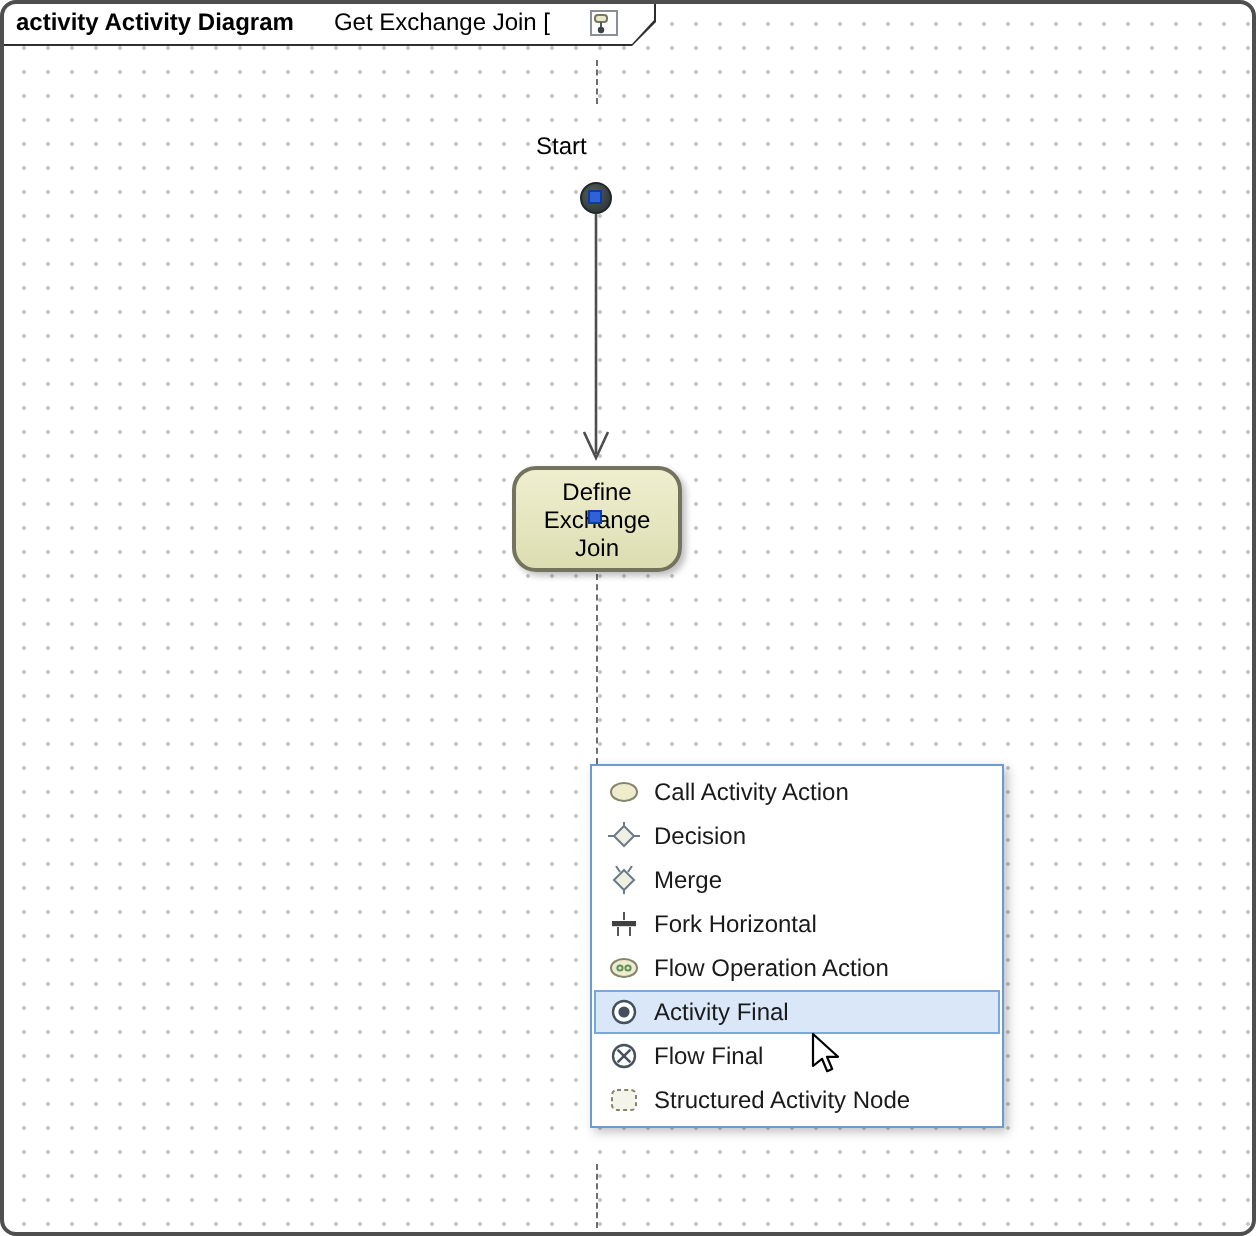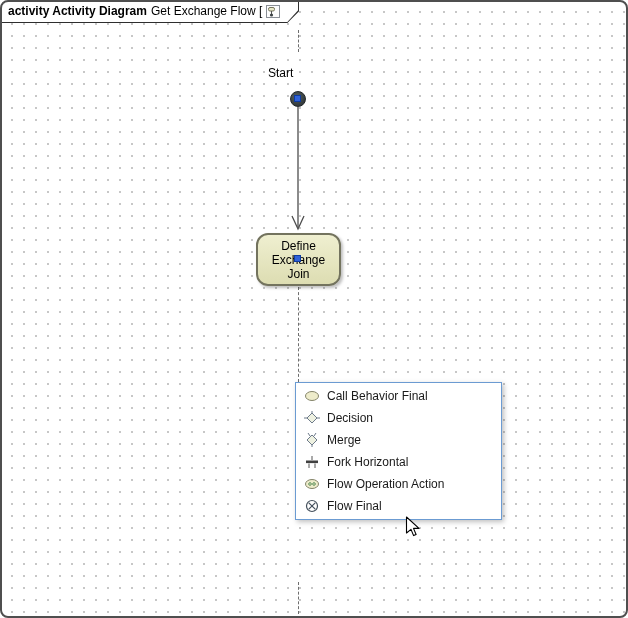--- a/index.html
+++ b/index.html
@@ -14,21 +14,21 @@
   
   .frame-header {
     position:absolute; top:0; left:0; height:21px;
     background:#2e2e2e;
     clip-path: polygon(0 0, 100% 0, 100% 9px, calc(100% - 12px) 100%, 0 100%);
     padding:0 1px 1px 0;
   }
   .frame-header-inner {
     height:20px; background:#ffffff;
     clip-path: polygon(0 0, 100% 0, 100% 8px, calc(100% - 11px) 100%, 0 100%);
-    display:flex; align-items:center; gap:4px; padding:0 18px 2px 6px;
+    display:flex; align-items:center; gap:20px; padding:0 18px 2px 6px;
     font-size:12px; color:#000; white-space:nowrap;
   }
   .hdr-kind { font-weight:bold; }
   .hdr-icon { display:inline-flex; }
   
   .start-label { position:absolute; left:266px; top:64px; width:60px; text-align:left; font-size:12px; color:#000; }
   .initial-node { position:absolute; left:288px; top:89px; width:16px; height:16px; border-radius:50%;
     background:radial-gradient(circle at 40% 35%, #55605f, #343b3c 70%); border:1px solid #20262a; }
   .handle { position:absolute; width:7px; height:7px; background:#2f62d8; border:1px solid #0e3ba0; }
   .handle-initial { left:292px; top:93px; }
@@ -66,21 +66,21 @@
 
 <div class="frame">
 
   <div class="dash dash-top"></div>
   <div class="dash dash-mid"></div>
   <div class="dash dash-bottom"></div>
 
   <div class="frame-header">
     <div class="frame-header-inner">
       <span class="hdr-kind">activity Activity Diagram</span>
-      <span class="hdr-name">Get Exchange Flow [</span>
+      <span class="hdr-name">Get Exchange Join [</span>
       <span class="hdr-icon">
         <svg width="14" height="13" viewBox="0 0 14 13">
           <rect x="0.5" y="0.5" width="13" height="12" fill="#fdfdfd" stroke="#8a8f96"></rect>
           <rect x="2.5" y="2.5" width="6" height="3.5" rx="1.5" fill="#e9e9c9" stroke="#77775f"></rect>
           <line x1="5.5" y1="6" x2="5.5" y2="9.5" stroke="#555"></line>
           <circle cx="5.5" cy="10" r="1.6" fill="#3b4143"></circle>
         </svg>
       </span>
     </div>
   </div>
@@ -102,21 +102,21 @@
   <div class="handle handle-action"></div>
 
   <div class="context-menu">
 
     <div class="menu-item">
       <span class="menu-icon">
         <svg width="16" height="14" viewBox="0 0 16 14">
           <ellipse cx="8" cy="7" rx="6.5" ry="4.5" fill="#eeeccb" stroke="#84846a"></ellipse>
         </svg>
       </span>
-      <span>Call Behavior Final</span>
+      <span>Call Activity Action</span>
     </div>
 
     <div class="menu-item">
       <span class="menu-icon">
         <svg width="16" height="14" viewBox="0 0 16 14">
           <path d="M8,2 L13,7 L8,12 L3,7 Z" fill="#eef1e1" stroke="#6d7a8a"></path>
           <line x1="8" y1="0" x2="8" y2="2" stroke="#6d7a8a"></line>
           <line x1="13" y1="7" x2="16" y2="7" stroke="#6d7a8a"></line>
           <line x1="0" y1="7" x2="3" y2="7" stroke="#6d7a8a"></line>
         </svg>
@@ -153,32 +153,49 @@
       <span class="menu-icon">
         <svg width="16" height="14" viewBox="0 0 16 14">
           <ellipse cx="8" cy="7" rx="6.5" ry="4.5" fill="#eeeccb" stroke="#84846a"></ellipse>
           <circle cx="6" cy="7" r="1.3" fill="none" stroke="#5b8f5b"></circle>
           <circle cx="10" cy="7" r="1.3" fill="none" stroke="#5b8f5b"></circle>
         </svg>
       </span>
       <span>Flow Operation Action</span>
     </div>
 
+    <div class="menu-item highlighted">
+      <span class="menu-icon">
+        <svg width="16" height="14" viewBox="0 0 16 14">
+          <circle cx="8" cy="7" r="5.5" fill="#ffffff" stroke="#44505c" stroke-width="1.2"></circle>
+          <circle cx="8" cy="7" r="2.8" fill="#44505c"></circle>
+        </svg>
+      </span>
+      <span>Activity Final</span>
+    </div>
 
     <div class="menu-item">
       <span class="menu-icon">
         <svg width="16" height="14" viewBox="0 0 16 14">
           <circle cx="8" cy="7" r="5.5" fill="#ffffff" stroke="#44505c" stroke-width="1.2"></circle>
           <line x1="4.8" y1="3.8" x2="11.2" y2="10.2" stroke="#44505c" stroke-width="1.2"></line>
           <line x1="11.2" y1="3.8" x2="4.8" y2="10.2" stroke="#44505c" stroke-width="1.2"></line>
         </svg>
       </span>
       <span>Flow Final</span>
     </div>
 
+    <div class="menu-item">
+      <span class="menu-icon">
+        <svg width="16" height="14" viewBox="0 0 16 14">
+          <rect x="2" y="2" width="12" height="10" rx="2.5" fill="#f4f4ea" stroke="#84846a" stroke-dasharray="2,1.6"></rect>
+        </svg>
+      </span>
+      <span>Structured Activity Node</span>
+    </div>
 
   </div>
 
   <svg class="cursor" width="15" height="21" viewBox="0 0 15 21">
     <path d="M1.5,1 L1.5,17 L6,13.4 L8.6,19.6 L11.1,18.5 L8.5,12.4 L14,12.4 Z" fill="#ffffff" stroke="#000000" stroke-width="1.1" stroke-linejoin="round"></path>
   </svg>
 
 </div>
 
 </body></html>

